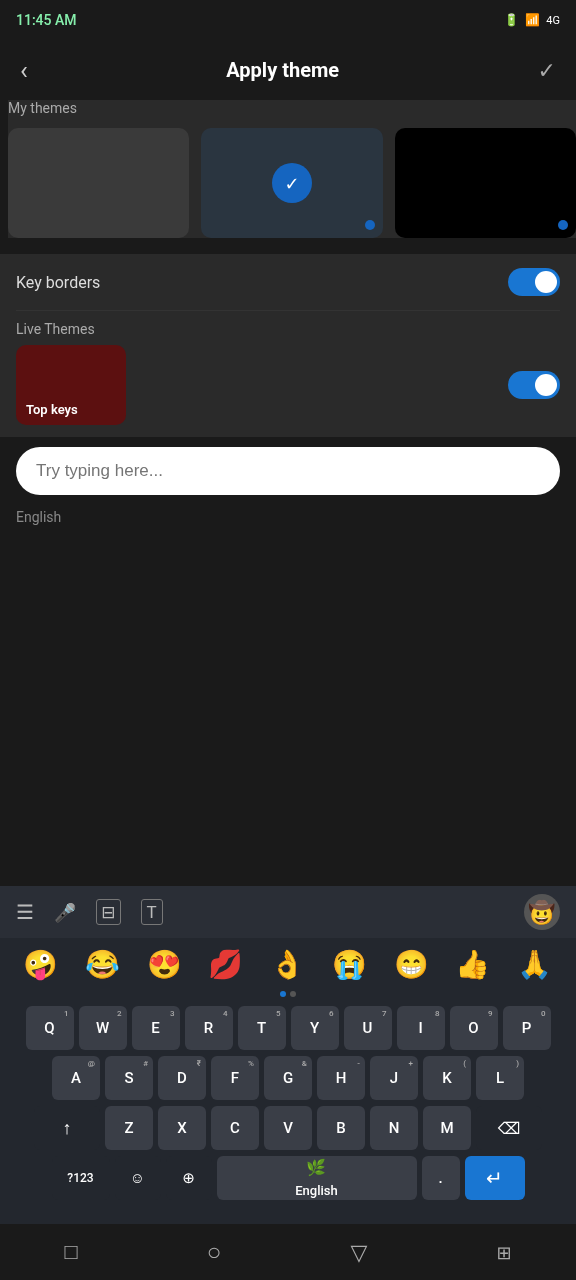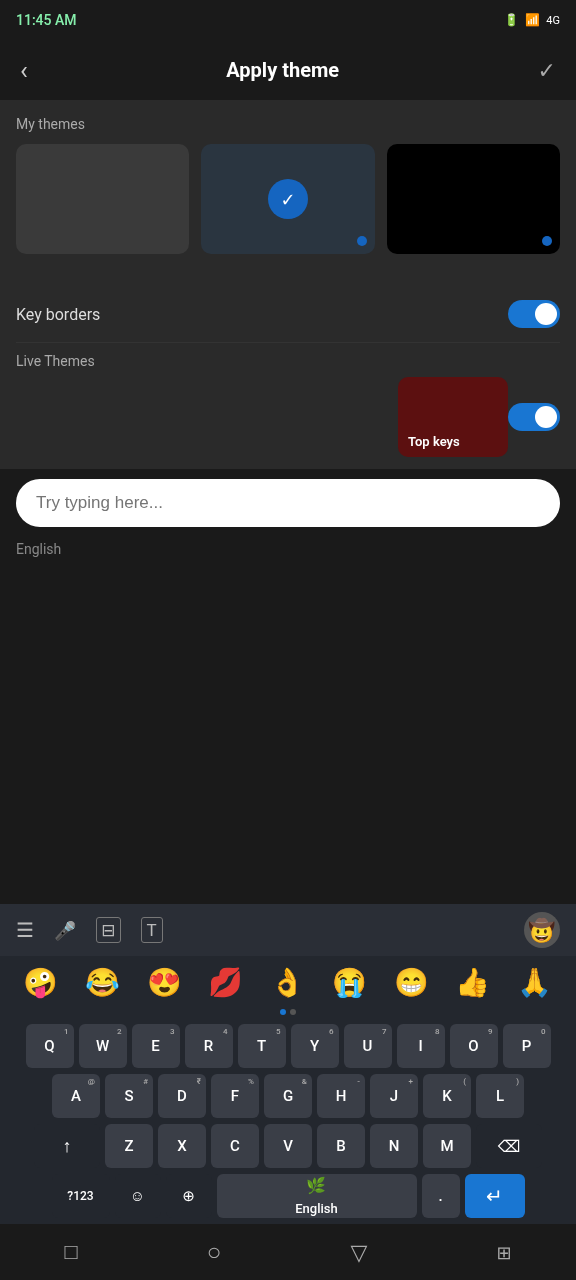--- a/index.html
+++ b/index.html
@@ -51,21 +51,21 @@
     }
     .header-icon {
       color: #ccc;
       font-size: 22px;
       cursor: pointer;
     }
 
     
     .main-content {
       background: #2a2a2a;
-      padding: 16px;
+      margin-left: 8px;
     }
 
     .section-title {
       color: #aaa;
       font-size: 14px;
       margin-bottom: 12px;
     }
 
     
     .theme-row {
@@ -408,21 +408,21 @@
   <div class="toggle-row">
     <span class="toggle-label">Key borders</span>
     <div class="toggle-switch"></div>
   </div>
 </div>
 
 <div class="live-themes-section">
   <div class="live-themes-title">Live Themes</div>
 </div>
 
-<div style="background:#2a2a2a;padding:0 16px;display:flex;align-items:center;justify-content:flex-end;padding-bottom:12px;">
+<div style="background:#2a2a2a;padding:0 16px;display:flex;align-items:center;justify-content:space-between;padding-bottom:12px;">
   <div class="live-theme-card">
     <div class="live-theme-label">Top keys</div>
   </div>
   <div class="toggle-switch"></div>
 </div>
 
 <div class="text-input-container">
   <input class="text-input-box" type="text" style="color: rgb(170, 170, 170); font-size: 17px;" placeholder="Try typing here...">
 </div>
 
@@ -488,21 +488,21 @@
     <div class="key">Z</div>
     <div class="key">X</div>
     <div class="key">C</div>
     <div class="key">V</div>
     <div class="key">B</div>
     <div class="key">N</div>
     <div class="key">M</div>
     <div class="key key-backspace" style="font-size:16px;">⌫</div>
   </div>
 
-  <div class="key-row" style="padding-bottom:6px;">
+  <div class="key-row" style="padding-bottom:24px;">
     <div class="key key-num" style="font-size:12px;">?123</div>
     <div class="key key-emoji">☺</div>
     <div class="key key-globe">⊕</div>
     <div class="key key-space">
       <span style="font-size:16px;">🌿</span>
       <span style="font-size:13px;color:#ffffff;">English</span>
     </div>
     <div class="key key-dot">.</div>
     <div class="key key-blue" style="font-size:20px;">↵</div>
   </div>

